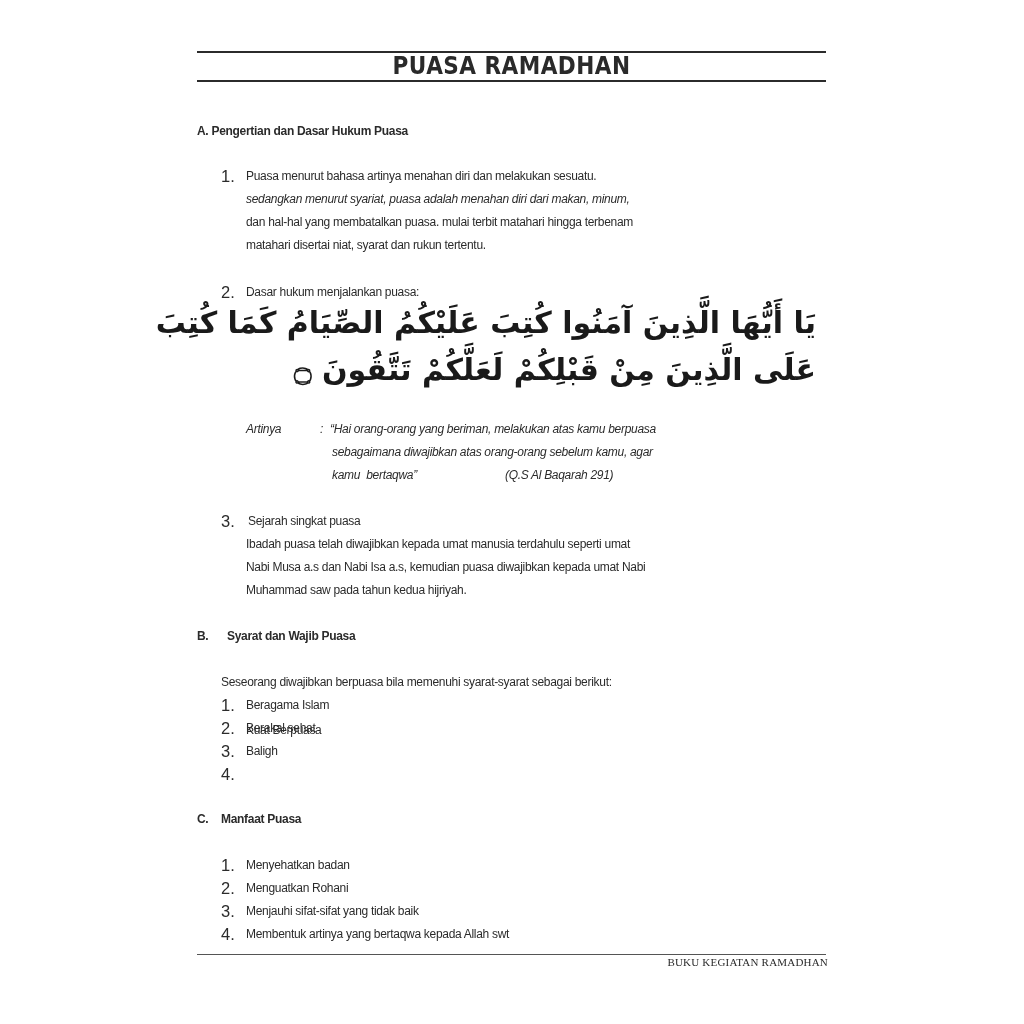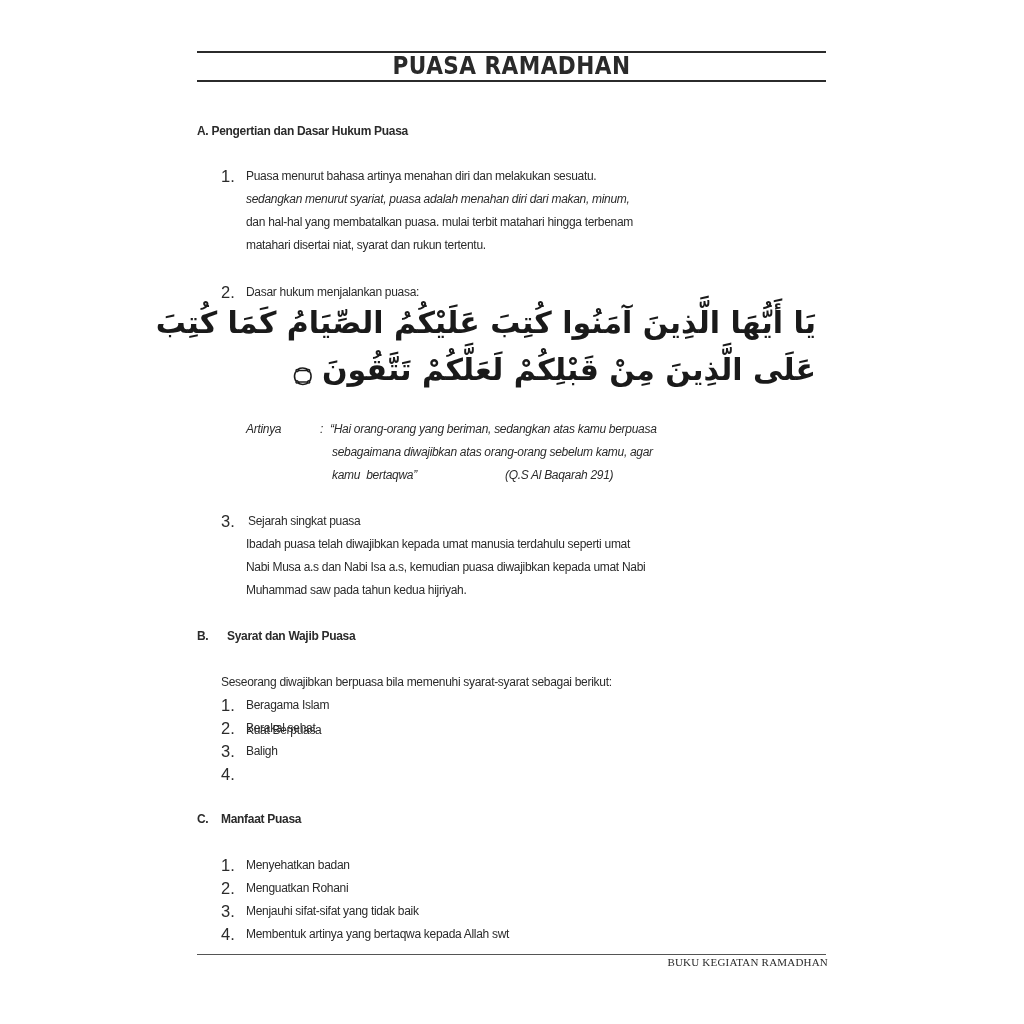--- a/index.html
+++ b/index.html
@@ -51,21 +51,21 @@
   <div class="text" style="left:246px; top:234px;">matahari disertai niat, syarat dan rukun tertentu.</div>
 
   <div class="num" style="left:221px; top:281px;">2.</div>
   <div class="text" style="left:246px; top:281px;">Dasar hukum menjalankan puasa:</div>
 
   <div class="arabic" style="top:305px;">يَا أَيُّهَا الَّذِينَ آمَنُوا كُتِبَ عَلَيْكُمُ الصِّيَامُ كَمَا كُتِبَ</div>
   <div class="arabic" style="top:352px;">عَلَى الَّذِينَ مِنْ قَبْلِكُمْ لَعَلَّكُمْ تَتَّقُونَ ۝</div>
 
   <div class="text italic" style="left:246px; top:418px;">Artinya</div>
   <div class="text italic" style="left:320px; top:418px;">:</div>
-  <div class="text italic" style="left:330px; top:418px;">“Hai orang-orang yang beriman, sedangkan atas kamu berpuasa</div>
+  <div class="text italic" style="left:330px; top:418px;">“Hai orang-orang yang beriman, melakukan atas kamu berpuasa</div>
   <div class="text italic" style="left:332px; top:441px;">sebagaimana diwajibkan atas orang-orang sebelum kamu, agar</div>
   <div class="text italic" style="left:332px; top:464px; white-space:pre;">kamu  bertaqwa”</div>
   <div class="text italic" style="left:505px; top:464px;">(Q.S Al Baqarah 291)</div>
 
   <div class="num" style="left:221px; top:510px;">3.</div>
   <div class="text" style="left:248px; top:510px;">Sejarah singkat puasa</div>
   <div class="text" style="left:246px; top:533px;">Ibadah puasa telah diwajibkan kepada umat manusia terdahulu seperti umat</div>
   <div class="text" style="left:246px; top:556px;">Nabi Musa a.s dan Nabi Isa a.s, kemudian puasa diwajibkan kepada umat Nabi</div>
   <div class="text" style="left:246px; top:579px;">Muhammad saw pada tahun kedua hijriyah.</div>
 

